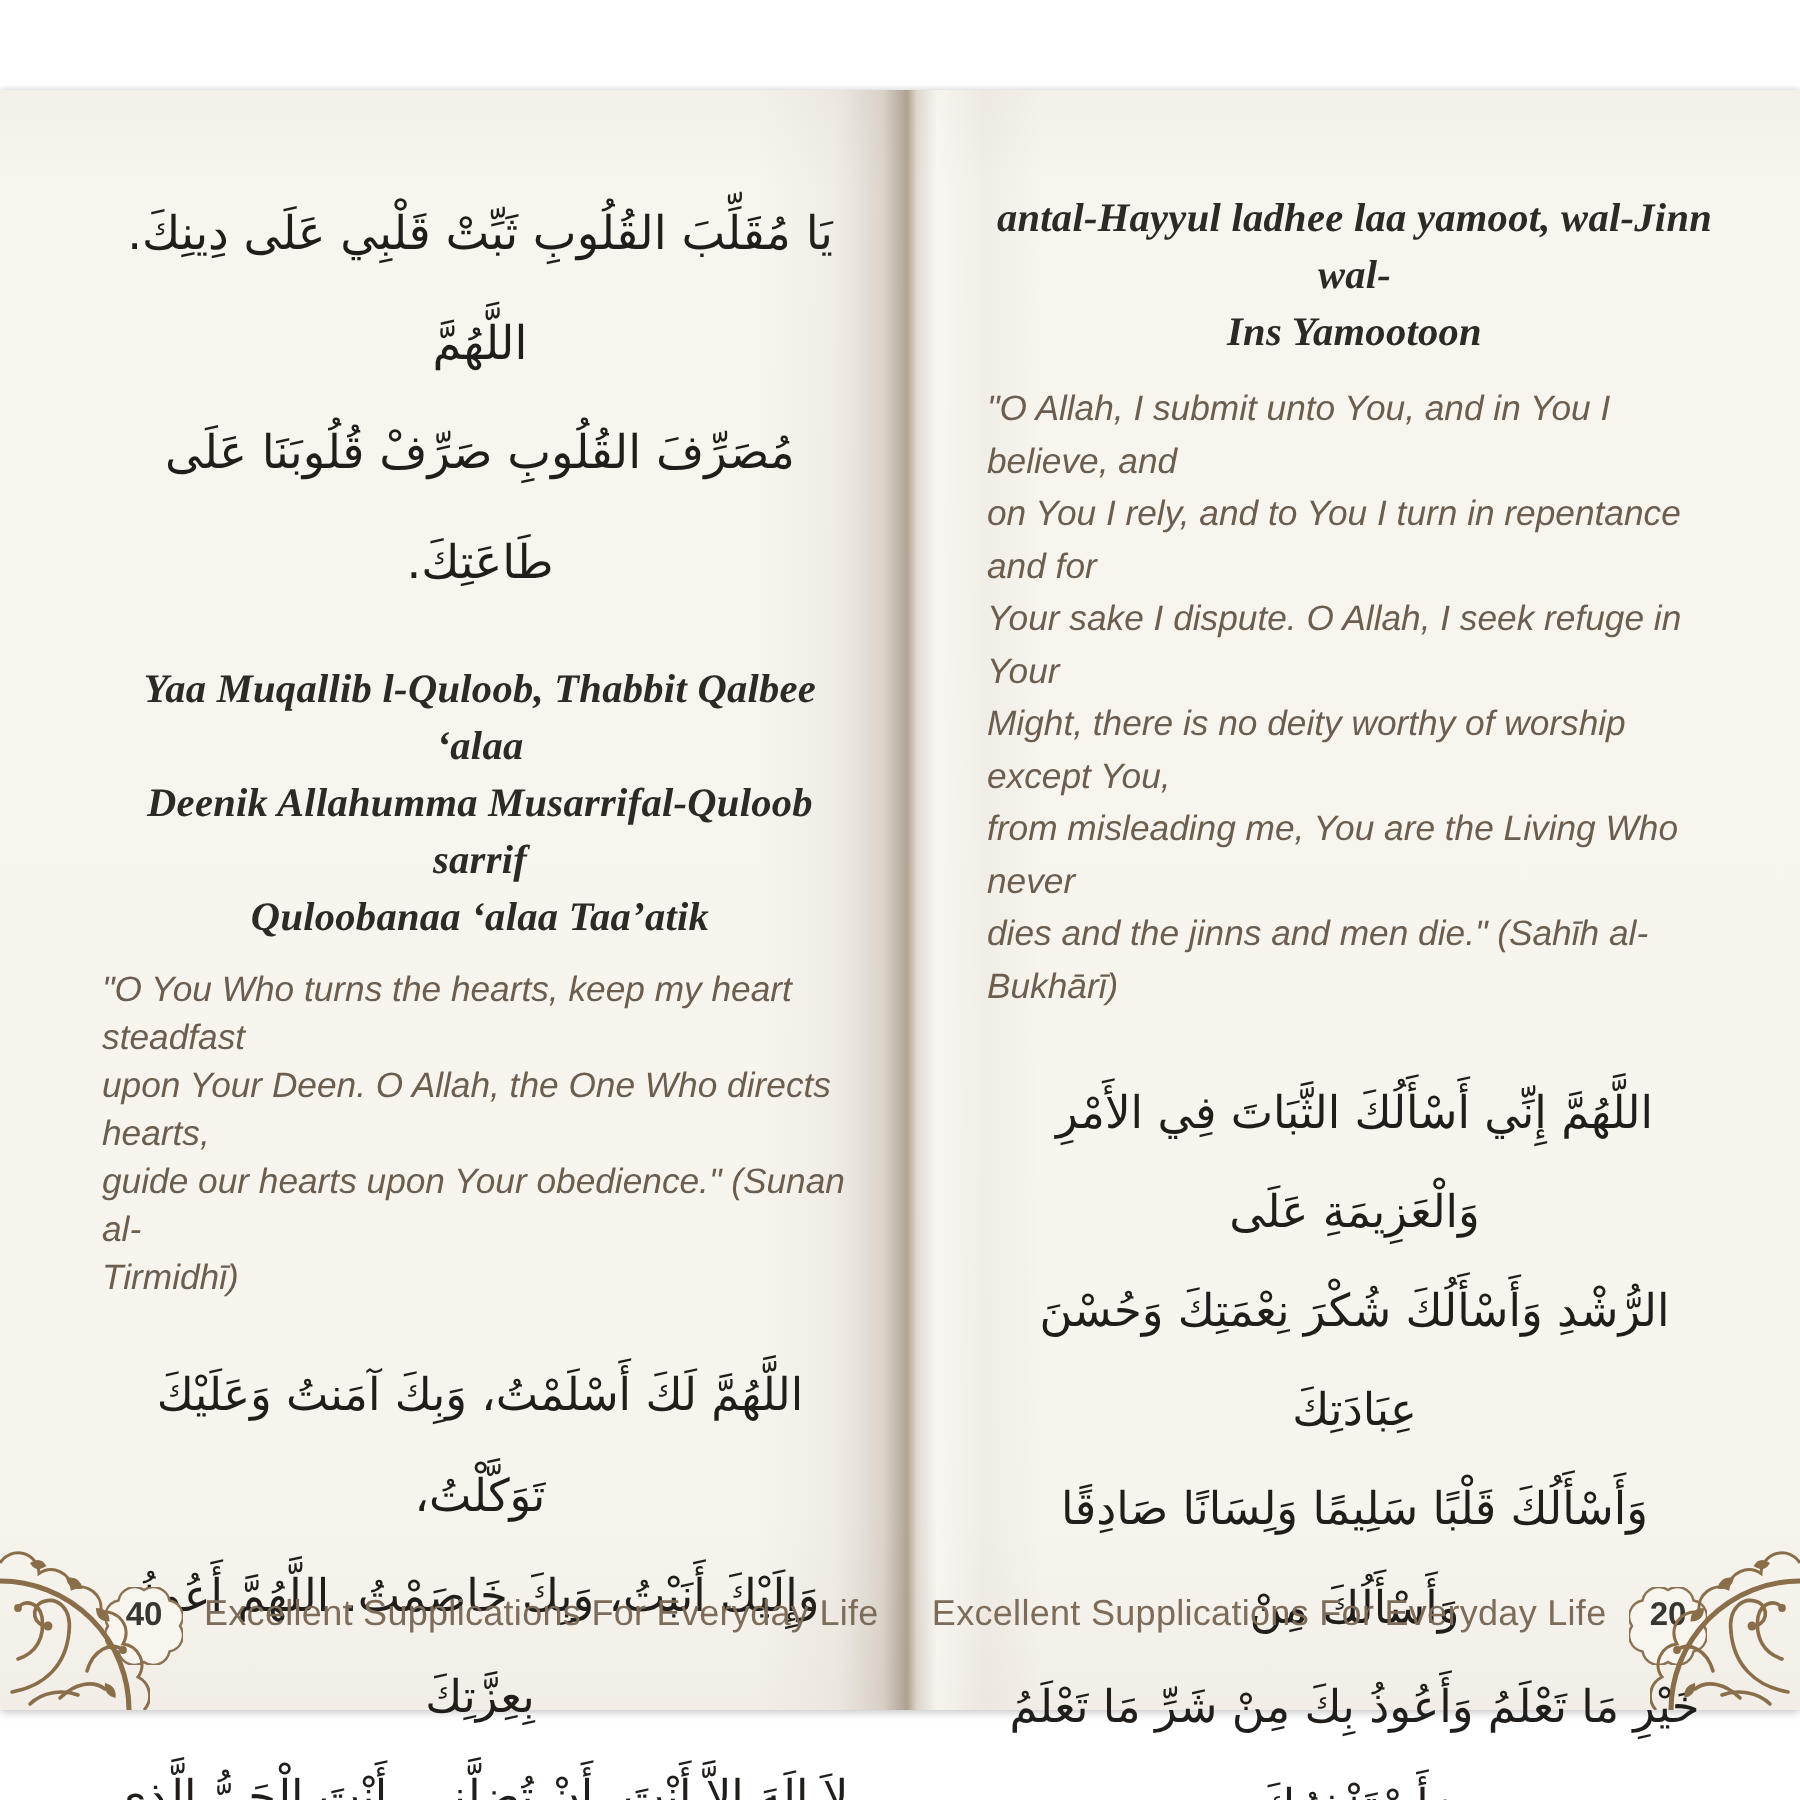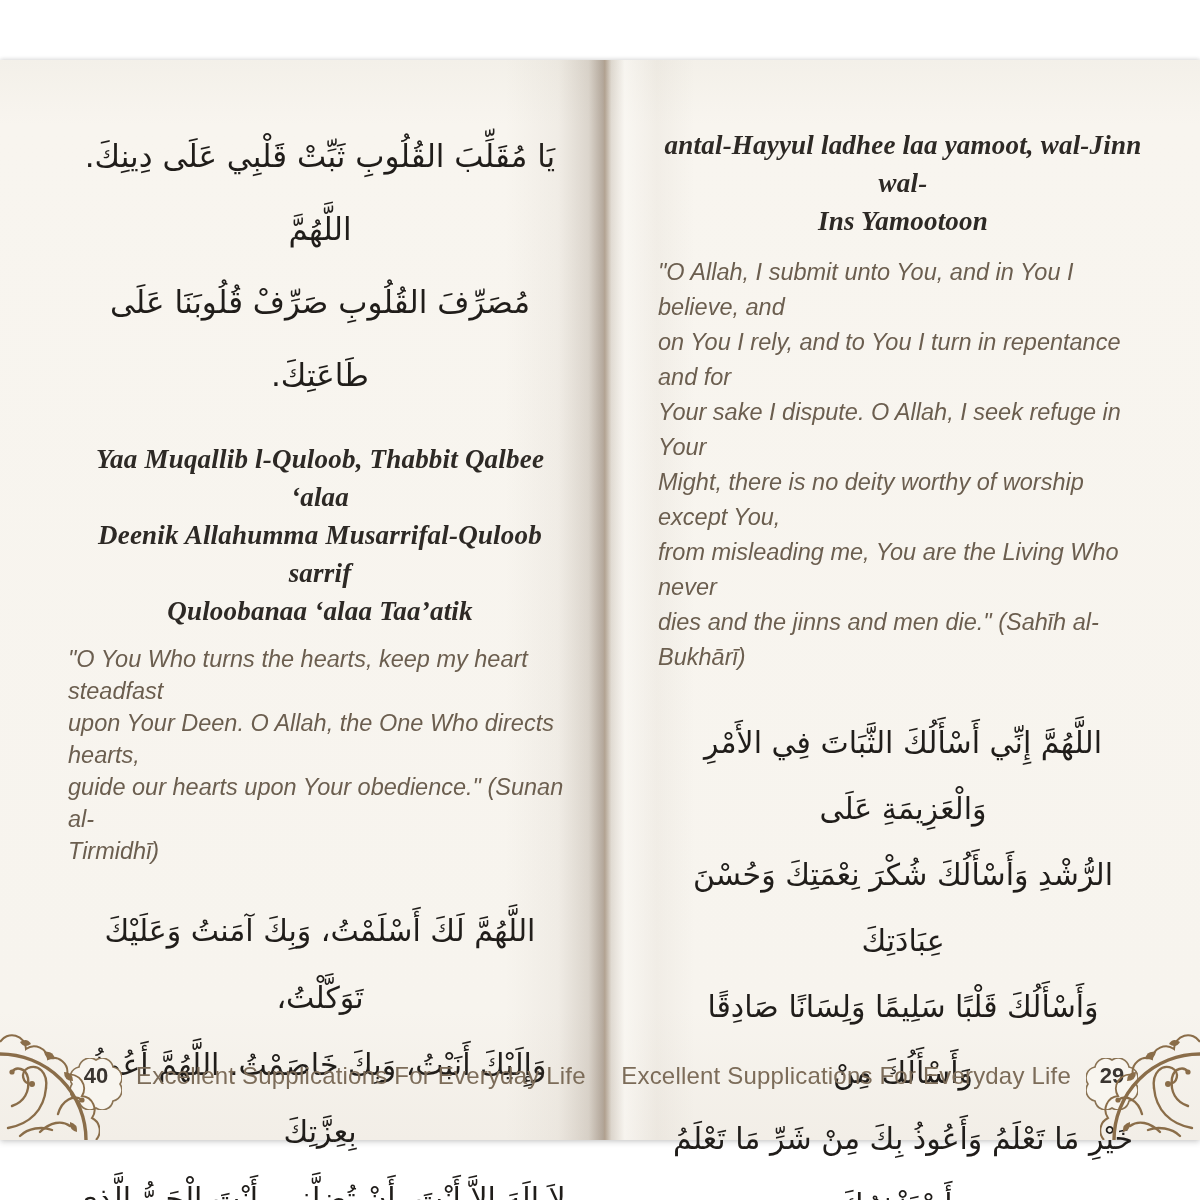--- a/index.html
+++ b/index.html
@@ -131,21 +131,21 @@
     </div>
     <span class="book-title">Excellent Supplications For Everyday Life</span>
   </div>
 
   <div class="footer-right">
     <span class="book-title">Excellent Supplications For Everyday Life</span>
     <div class="badge">
       <svg viewBox="0 0 52 52">
         <path d="M50,26 A11,11 0 0,1 43,43 A11,11 0 0,1 26,50 A11,11 0 0,1 9,43 A11,11 0 0,1 2,26 A11,11 0 0,1 9,9 A11,11 0 0,1 26,2 A11,11 0 0,1 43,9 A11,11 0 0,1 50,26 Z" fill="#f8f5ef" stroke="#8a7354" stroke-width="1.6"></path>
       </svg>
-      <span class="num">29</span>
+      <span class="num">20</span>
     </div>
   </div>
 
   <div class="ornament ornament-left">
     <svg viewBox="0 0 100 114" width="100" height="114">
       <g stroke="#8a6d49" fill="none">
         <path stroke-width="2" d="M0,16 A14,14 0 0,1 26,23 A14,14 0 0,1 48,33 A14,14 0 0,1 67,49 A14,14 0 0,1 82,70 A14,14 0 0,1 92,92 A14,14 0 0,1 96,114"></path>
         <path stroke-width="3.4" d="M0,28 A86,86 0 0,1 86,114"></path>
       </g>
       <g stroke="#8a6d49" fill="none" stroke-width="2.4" stroke-linecap="round">

